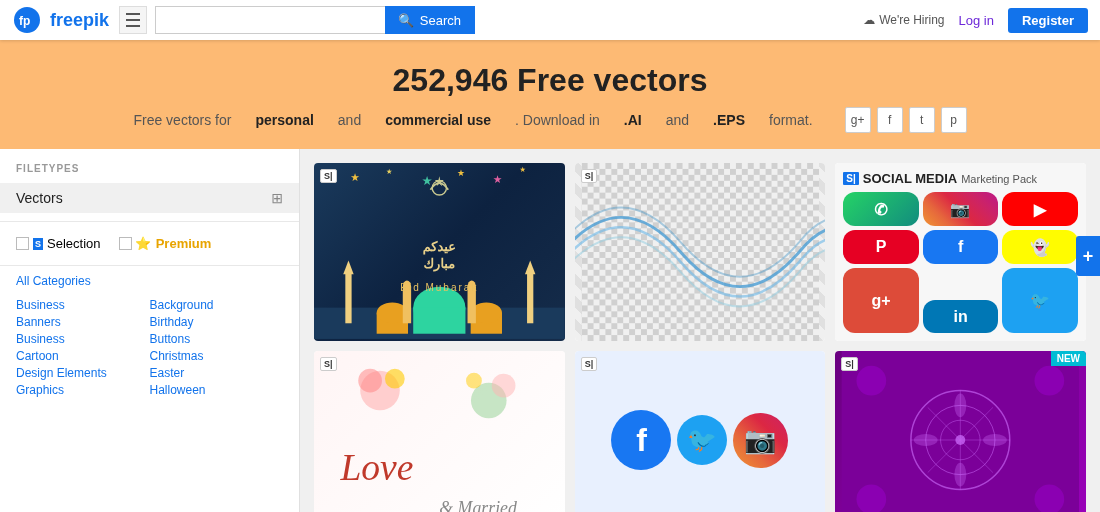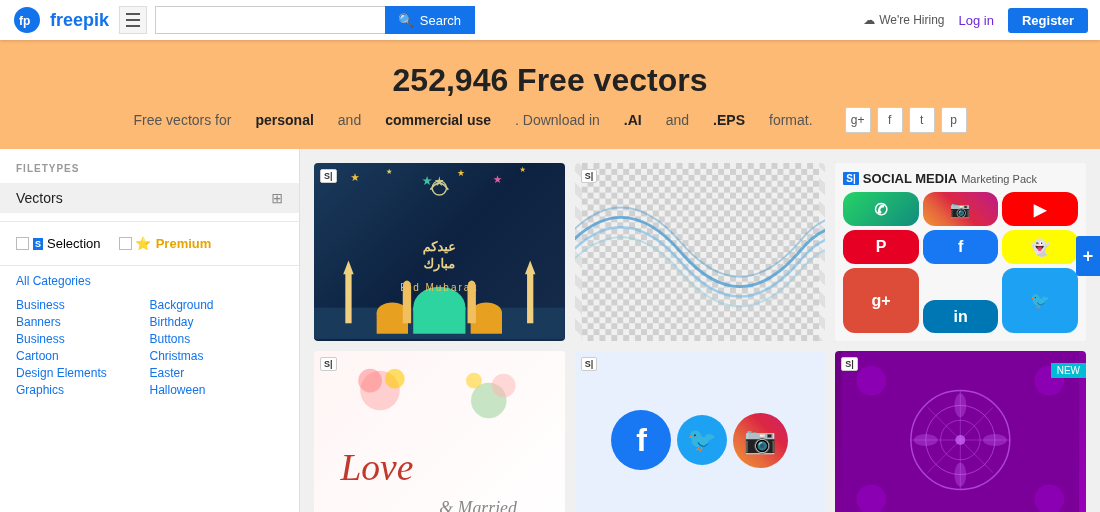--- a/index.html
+++ b/index.html
@@ -254,22 +254,22 @@
     }
 
     
     .card6-bg {
       width: 100%; height: 100%;
       background: linear-gradient(135deg, #6a0080 0%, #9b00bb 100%);
       display: flex; align-items: center; justify-content: center;
       position: relative;
     }
     .new-badge {
-      position: absolute; top: 12px; right: 0;
-      background: #00bcd4; color: #fff; font-size: 10px; font-weight: 400;
+      position: absolute; top: 0; right: 0;
+      background: #00bcd4; color: #fff; font-size: 10px; font-weight: 700;
       padding: 2px 6px;
     }
 
     
     .s-badge {
       position: absolute; top: 6px; left: 6px; z-index: 5;
       background: #fff; border: 1px solid #ccc; border-radius: 2px;
       font-size: 9px; font-weight: 900; padding: 1px 3px; color: #333;
     }
 

